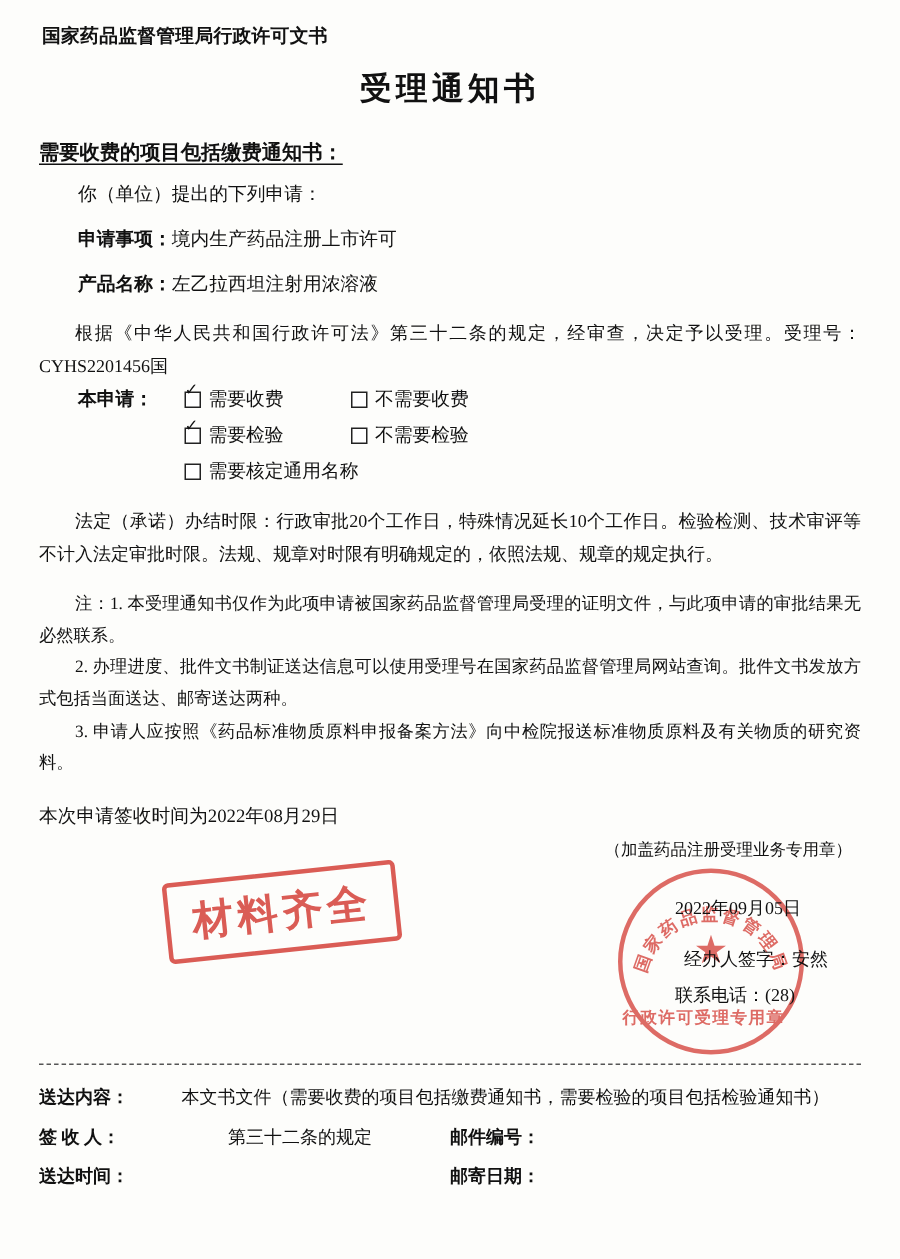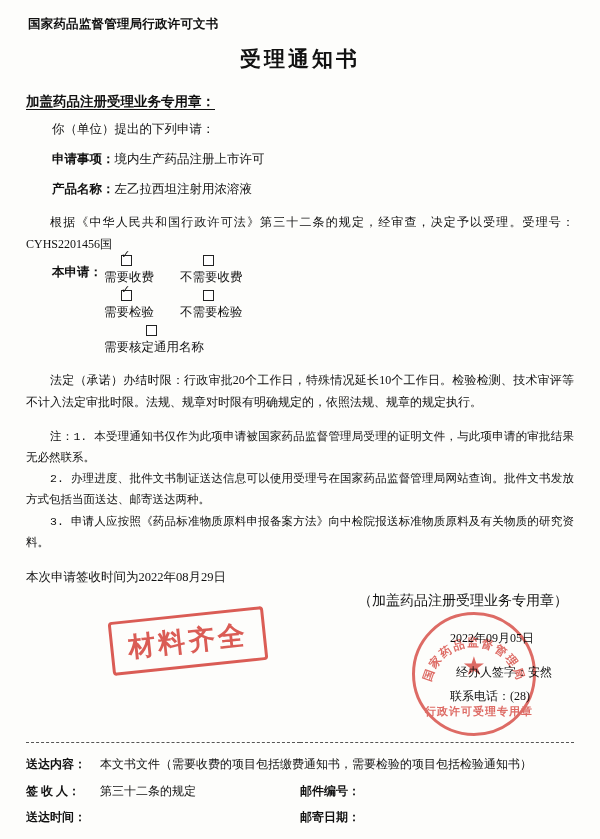--- a/index.html
+++ b/index.html
@@ -47,20 +47,21 @@
   .strong{ font-weight:bold; }
   .u-name{
     text-underline-offset:3px;
   }
   .checkrow{
     display:flex;
     align-items:center;
     font-size:12.5px;
     line-height:1.9;
     margin-left:26px;
+    gap:19px;
   }
   .checkrow .lead{
     font-weight:bold;
     margin-right:2px;
   }
   .cb{
     display:inline-block;
     width:9px;height:9px;
     border:1px solid #222;
     margin-right:5px;
@@ -74,51 +75,49 @@
     left:-1px;top:-7px;
     font-size:11px;
     line-height:11px;
     color:#111;
   }
   .opt{
     display:inline-flex;
     align-items:center;
     margin-right:26px;
     white-space:nowrap;
-    flex-direction:column;
   }
   .para{
     font-size:12px;
     line-height:1.85;
     margin-top:10px;
     text-align:justify;
   }
   .para.ind{ text-indent:24px; }
   .notes{
     font-size:11.5px;
     line-height:1.85;
     margin-top:12px;
     text-align:justify;
-    font-family:Liberation Mono, monospace;
   }
   .notes p{ margin:0; text-indent:24px; }
   .recv-time{
     font-size:12.5px;
     font-weight:normal;
     margin-top:16px;
   }
   .seal-area{
     position:relative;
     height:140px;
     margin-top:6px;
   }
   .seal-note{
     position:absolute;
     right:6px;top:0;
-    font-size:14px;
+    font-size:11px;
   }
   .seal-date{
     position:absolute;
     right:40px;top:38px;
     font-size:12px;
   }
   .seal-sign{
     position:absolute;
     right:22px;top:72px;
     font-size:12px;
@@ -153,21 +152,21 @@
   .round-seal .arc text{
     fill:#d2342c;
     font-size:11.5px;
     font-family:"Liberation Serif", serif;
     letter-spacing:2px;
     font-weight:bold;
   }
   .round-seal .bottom-txt{
     position:absolute;
     left:0;right:0;bottom:14px;
-    text-align:right;
+    text-align:left;
     color:#d2342c;
     font-size:11px;
     font-weight:bold;
     letter-spacing:1px;
   }
   
   .rect-seal{
     position:absolute;
     left:84px;top:22px;
     width:150px;height:48px;
@@ -203,38 +202,38 @@
   }
   .rcpt-row{
     display:flex;
     align-items:center;
   }
   .rcpt-lab{
     width:74px;
     font-weight:bold;
     white-space:nowrap;
   }
-  .rcpt-val{ flex:1; }
+  .rcpt-val{ flex:1;text-align:center; }
   .rcpt-half{
     display:flex;
     align-items:center;
     flex:1;
   }
   .rcpt-half .rcpt-lab{ width:74px; }
 </style>
 </head>
 <body>
 
 <div class="page">
 
   <div class="doc-header">国家药品监督管理局行政许可文书</div>
 
   <div class="title">受理通知书</div>
 
-  <div class="applicant">加盖药品注册受理业务专用章：</div>
+  <div class="applicant">需要收费的项目包括缴费通知书：</div>
 
   <div class="line indent">你（单位）提出的下列申请：</div>
 
   <div class="line indent2">
     <span class="strong">申请事项：</span><span>境内生产药品注册上市许可</span>
   </div>
 
   <div class="line indent2">
     <span class="strong">产品名称：</span><span class="u-name">左乙拉西坦注射用浓溶液</span>
   </div>

